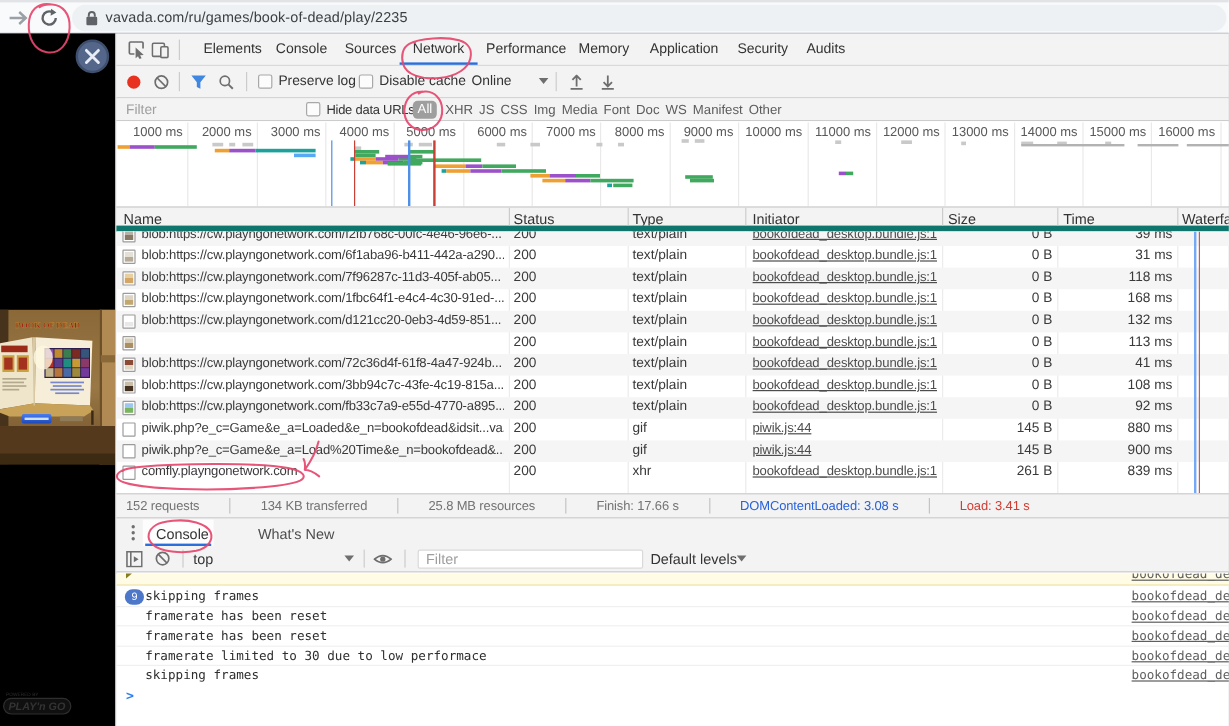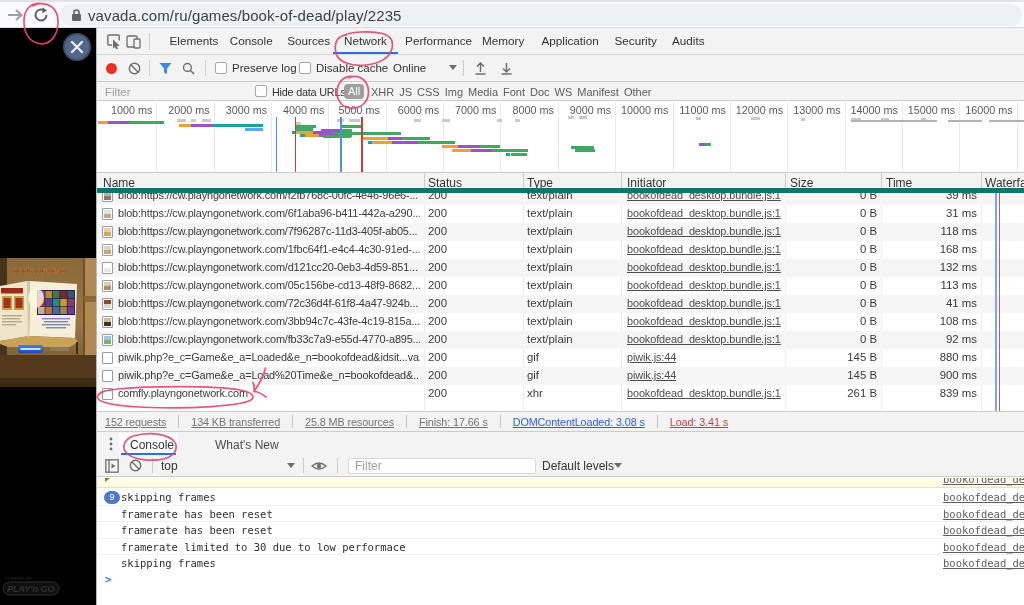--- a/index.html
+++ b/index.html
@@ -6,21 +6,21 @@
   html,body { width:1024px; height:605px; overflow:hidden; }
   body { font-family:"Liberation Sans", sans-serif; background:#fff; position:relative; }
   .abs { position:absolute; }
 
   
   #top-bar { left:0; top:0; width:1024px; height:28px; background:#f9fafb; border-top:2px solid #e1e3e6; border-bottom:1px solid #d8dade; }
   #fwd-arrow { left:6px; top:4px; width:18px; height:18px; }
   #refresh-btn { left:32px; top:4px; width:18px; height:18px; }
   #omnibox { left:60px; top:2px; width:962px; height:22px; background:#eef1f3; border-radius:11px; }
   #lock-icon { left:11px; top:5px; width:11px; height:13px; }
-  #url-text { left:28px; top:3px; font-size:15px; color:#3d4043; letter-spacing:0.1px; white-space:nowrap; }
+  #url-text { left:28px; top:3px; font-size:12px; color:#3d4043; letter-spacing:0.1px; white-space:nowrap; }
 
   
   #page { left:0; top:28px; width:1024px; height:577px; background:#000; }
 
   
   #game-strip { left:0; top:0; width:96px; height:577px; background:#000; overflow:hidden; }
   #close-btn { left:63px; top:5px; width:28px; height:28px; border-radius:50%; background:#54678a; border:2px solid #3f4f6e; }
   #close-btn svg { position:absolute; left:5px; top:5px; }
   #game-art { left:0; top:230px; width:96px; height:129px; }
   #pg-logo { left:2px; top:546px; width:64px; height:24px; }
@@ -99,21 +99,21 @@
   .net-row .c-init { left:530px; width:157px; overflow:hidden; text-decoration:underline; color:#4d4d4d; font-size:10.9px; letter-spacing:-0.1px; }
   .net-row .c-size { left:608px; width:172px; text-align:right; }
   .net-row .c-time { left:700px; width:180px; text-align:right; }
   .row-icon { position:absolute; left:5px; top:3px; width:11px; height:12px; border:1px solid #9b9b9b; background:#fff; border-radius:1px; }
   .row-icon .fill { position:absolute; left:1px; top:1px; right:1px; bottom:1px; }
   #wf-blue { left:898px; top:0; width:1.5px; height:218px; background:#73a9f5; position:absolute; }
   #wf-red  { left:901.5px; top:0; width:1.5px; height:218px; background:#d2564a; position:absolute; }
 
   
   #summary { left:0; top:383px; width:928px; height:20px; background:#f3f3f3; border-top:1px solid #ccc; display:flex; align-items:center; color:#737373; font-size:10.8px; letter-spacing:-0.1px; }
-  #summary .item { padding:0 12px; white-space:nowrap;text-decoration:underline; }
+  #summary .item { padding:0 25px; white-space:nowrap; }
   #summary .ssep { width:1px; height:13px; background:#c4c4c4; }
   #summary .blue { color:#2962d9; }
   #summary .red { color:#cf3d33; }
   #summary .item:first-child { padding-left:8px; }
 
   
   #drawer-tabs { left:0; top:403px; width:928px; height:24px; background:#f3f3f3; border-top:1px solid #ccc; }
   #kebab { left:7px; top:4px; width:14px; height:16px; }
   #console-tab { left:22px; top:1px; width:59px; height:23px; background:#fdfdfd; }
   #console-tab-label { left:11px; top:5px; position:absolute; color:#333; }
@@ -501,21 +501,20 @@
             <div class="cell c-status">200</div>
             <div class="cell c-type">text/plain</div>
             <div class="cell c-init">bookofdead_desktop.bundle.js:1</div>
             <div class="cell c-size">0 B</div>
             <div class="cell c-time">132 ms</div>
           </div>
           <div class="net-row" style="top: 83.5px;">
             <span class="row-icon">
               <span class="fill" style="background: linear-gradient(rgb(216, 205, 182) 0px, rgb(216, 205, 182) 50%, rgb(169, 143, 98) 50%, rgb(169, 143, 98) 100%);"></span>
             </span>
-            <div class="cell c-name">blob:https://cw.playngonetwork.com/05c156be-cd13-48f9-8682...</div>
             <div class="cell c-status">200</div>
             <div class="cell c-type">text/plain</div>
             <div class="cell c-init">bookofdead_desktop.bundle.js:1</div>
             <div class="cell c-size">0 B</div>
             <div class="cell c-time">113 ms</div>
           </div>
           <div class="net-row stripe" style="top: 101.5px;">
             <span class="row-icon">
               <span class="fill" style="background: linear-gradient(rgb(138, 74, 51) 0px, rgb(138, 74, 51) 50%, rgb(224, 214, 194) 50%, rgb(224, 214, 194) 100%);"></span>
             </span>

